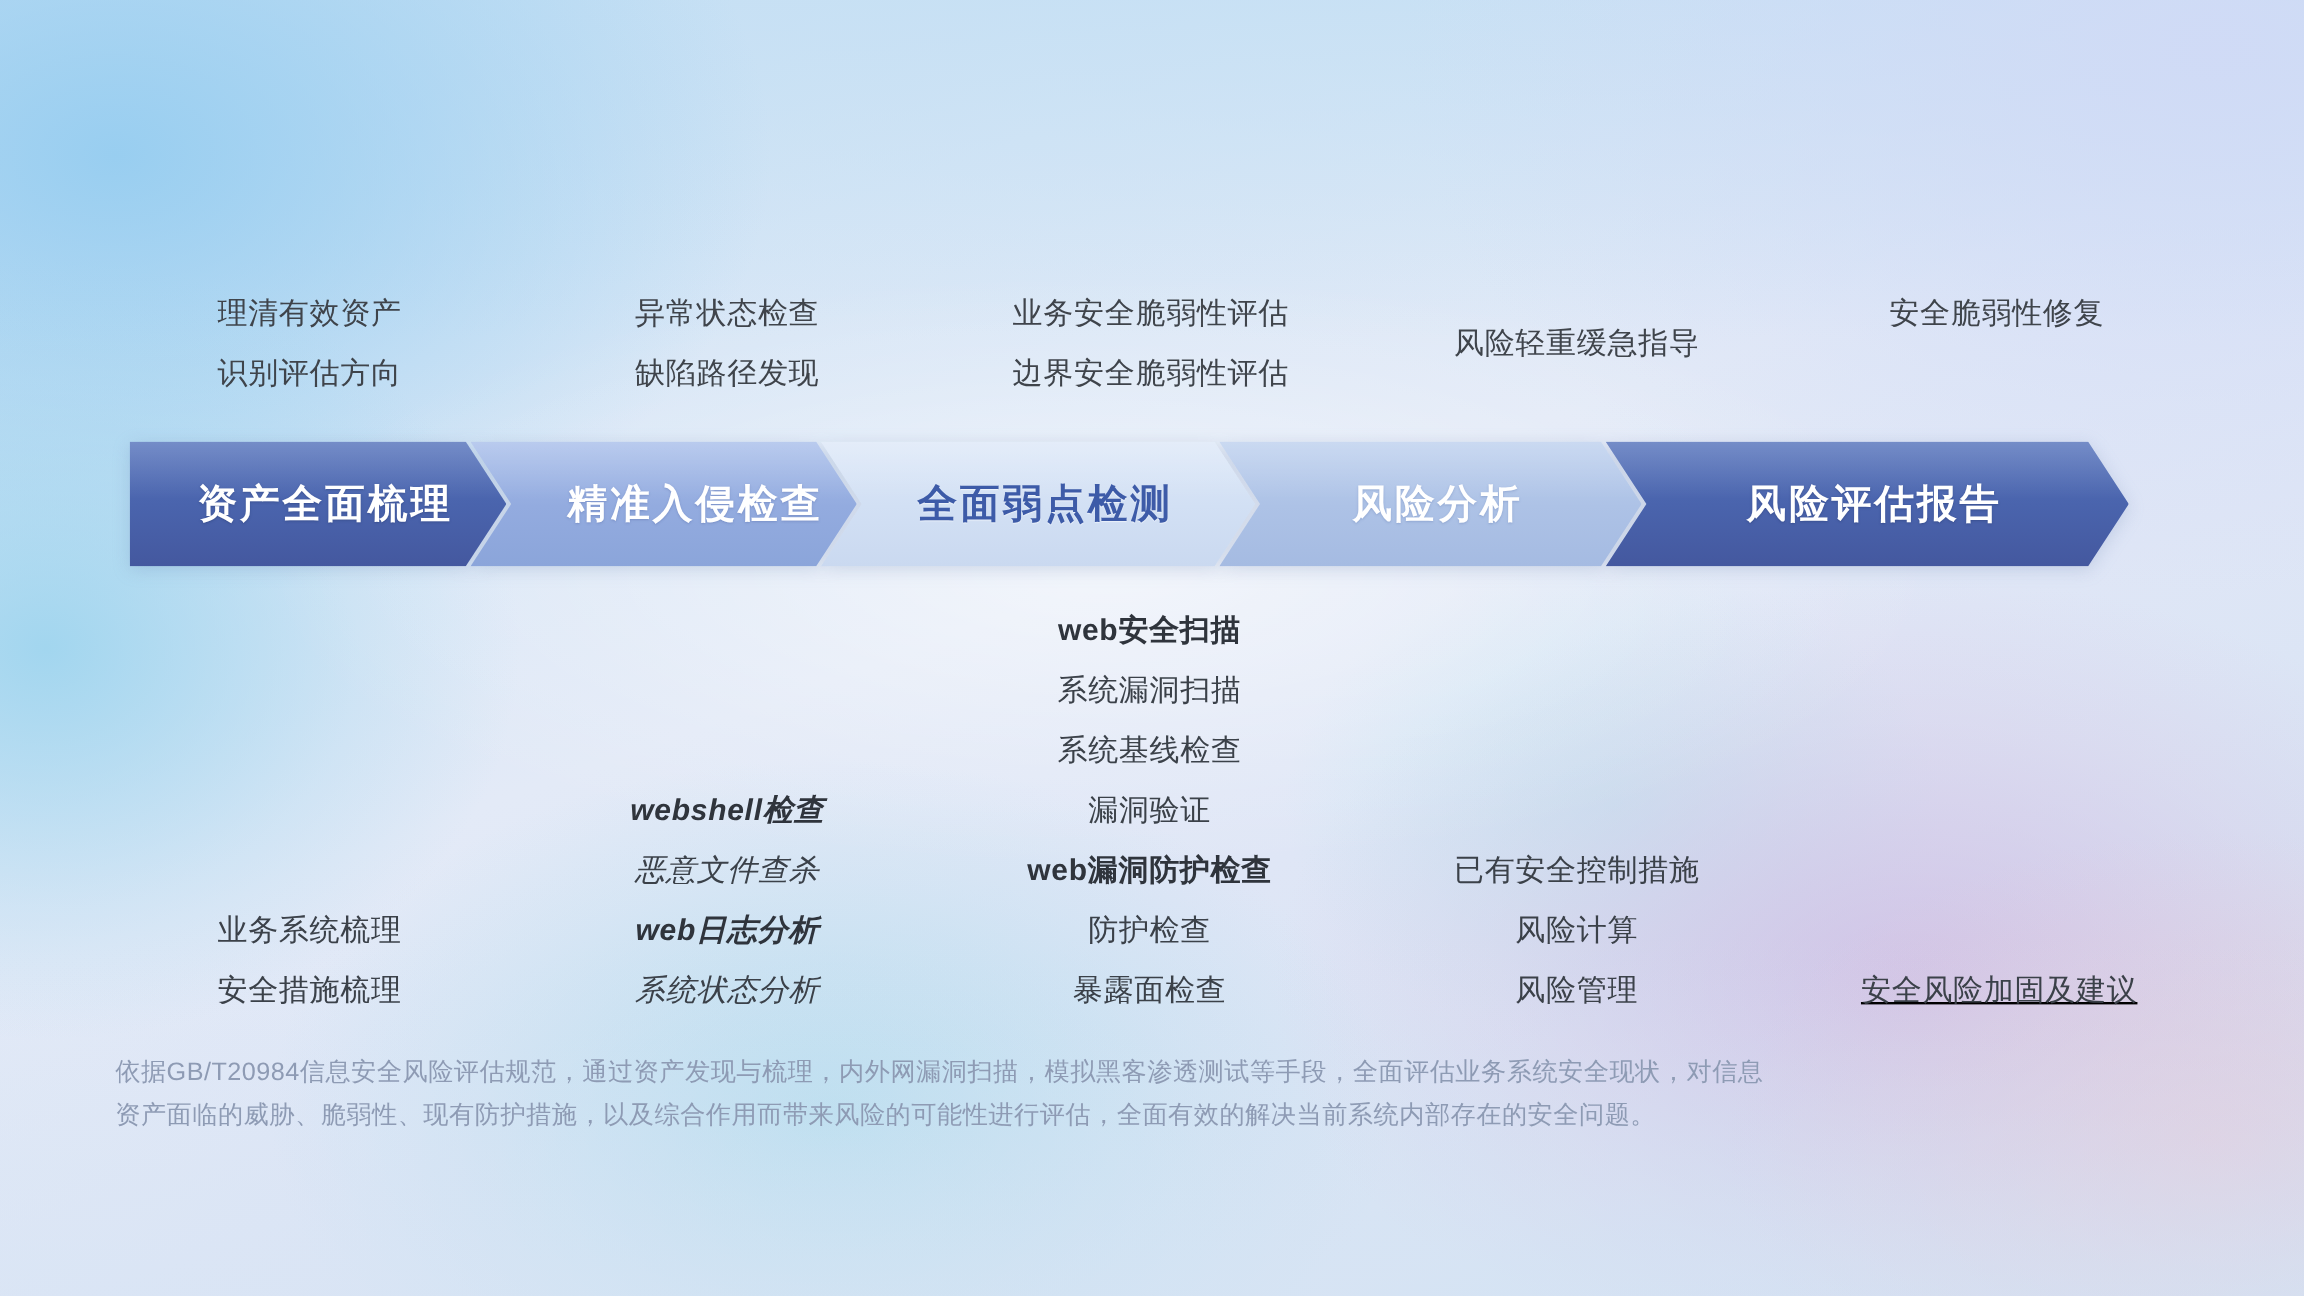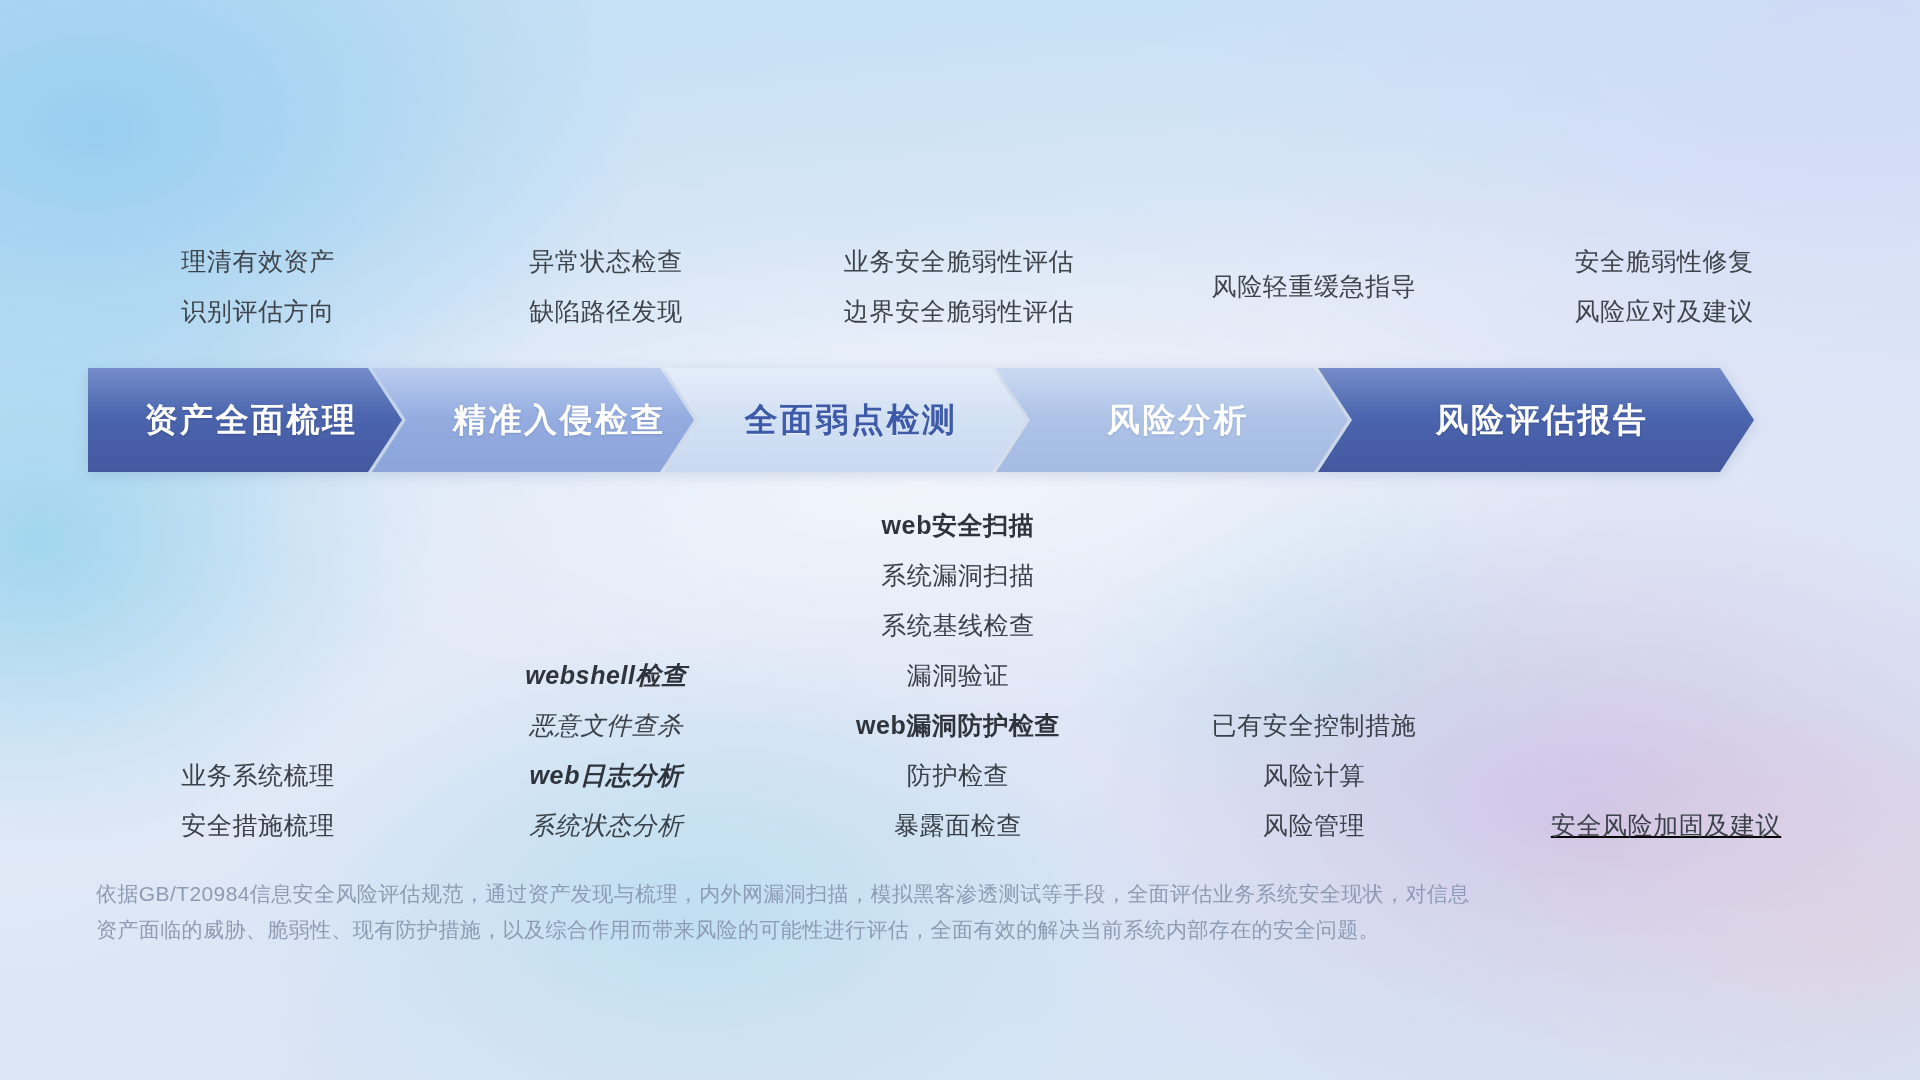--- a/index.html
+++ b/index.html
@@ -97,20 +97,21 @@
     position: relative;
     height: 104px;
     display: flex;
     align-items: center;
     justify-content: center;
     margin-right: -30px;
     clip-path: polygon(0 0, calc(100% - 34px) 0, 100% 50%, calc(100% - 34px) 100%, 0 100%, 34px 50%);
   }
   .chev.first {
     clip-path: polygon(0 0, calc(100% - 34px) 0, 100% 50%, calc(100% - 34px) 100%, 0 100%);
+    margin-left: 20px;
   }
   .chev span {
     font-size: 33px;
     font-weight: 700;
     letter-spacing: 2.5px;
     position: relative;
     z-index: 2;
     transform: translateX(6px);
     white-space: nowrap;
   }
@@ -207,21 +208,20 @@
       </div>
       <div class="col">
         <div class="note">业务安全脆弱性评估</div>
         <div class="note">边界安全脆弱性评估</div>
       </div>
       <div class="col">
         <div class="note">风险轻重缓急指导</div>
       </div>
       <div class="col">
         <div class="note">安全脆弱性修复</div>
-        <div class="note">风险应对及建议</div>
       </div>
     </div>
 
     <div id="band">
       <div class="chev c1 first">
         <span>资产全面梳理</span>
       </div>
       <div class="chev c2">
         <span>精准入侵检查</span>
       </div>

